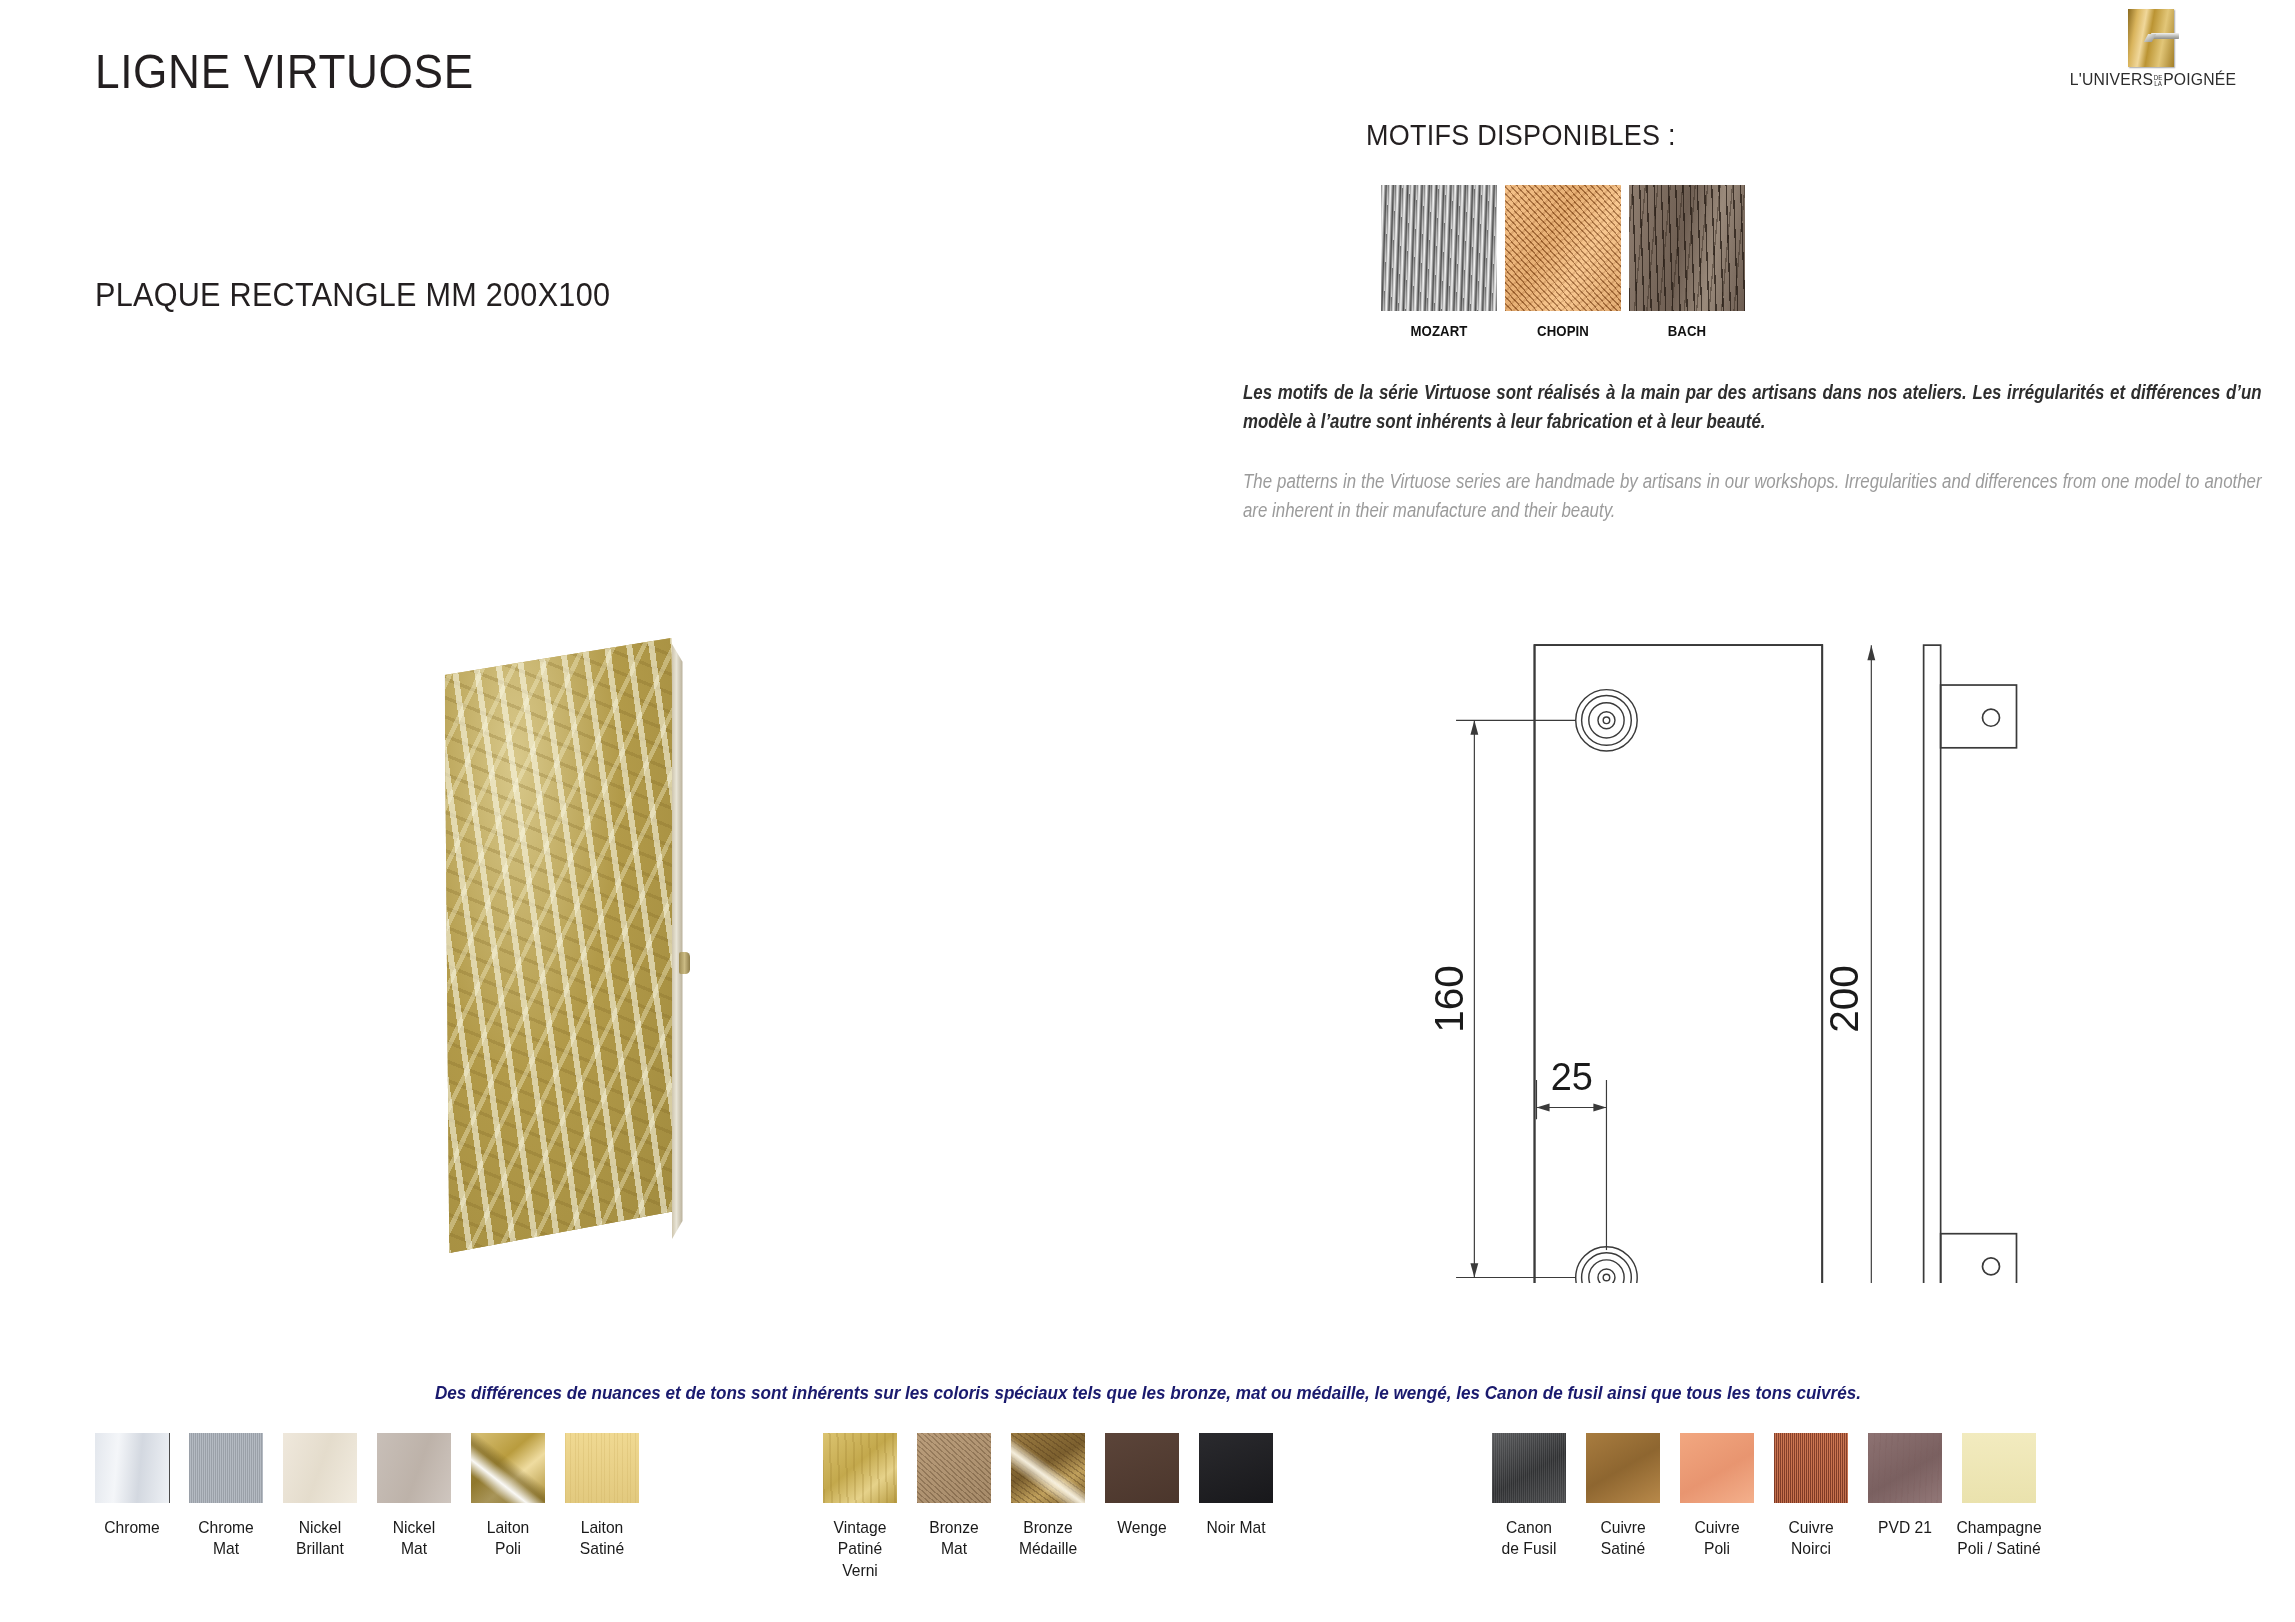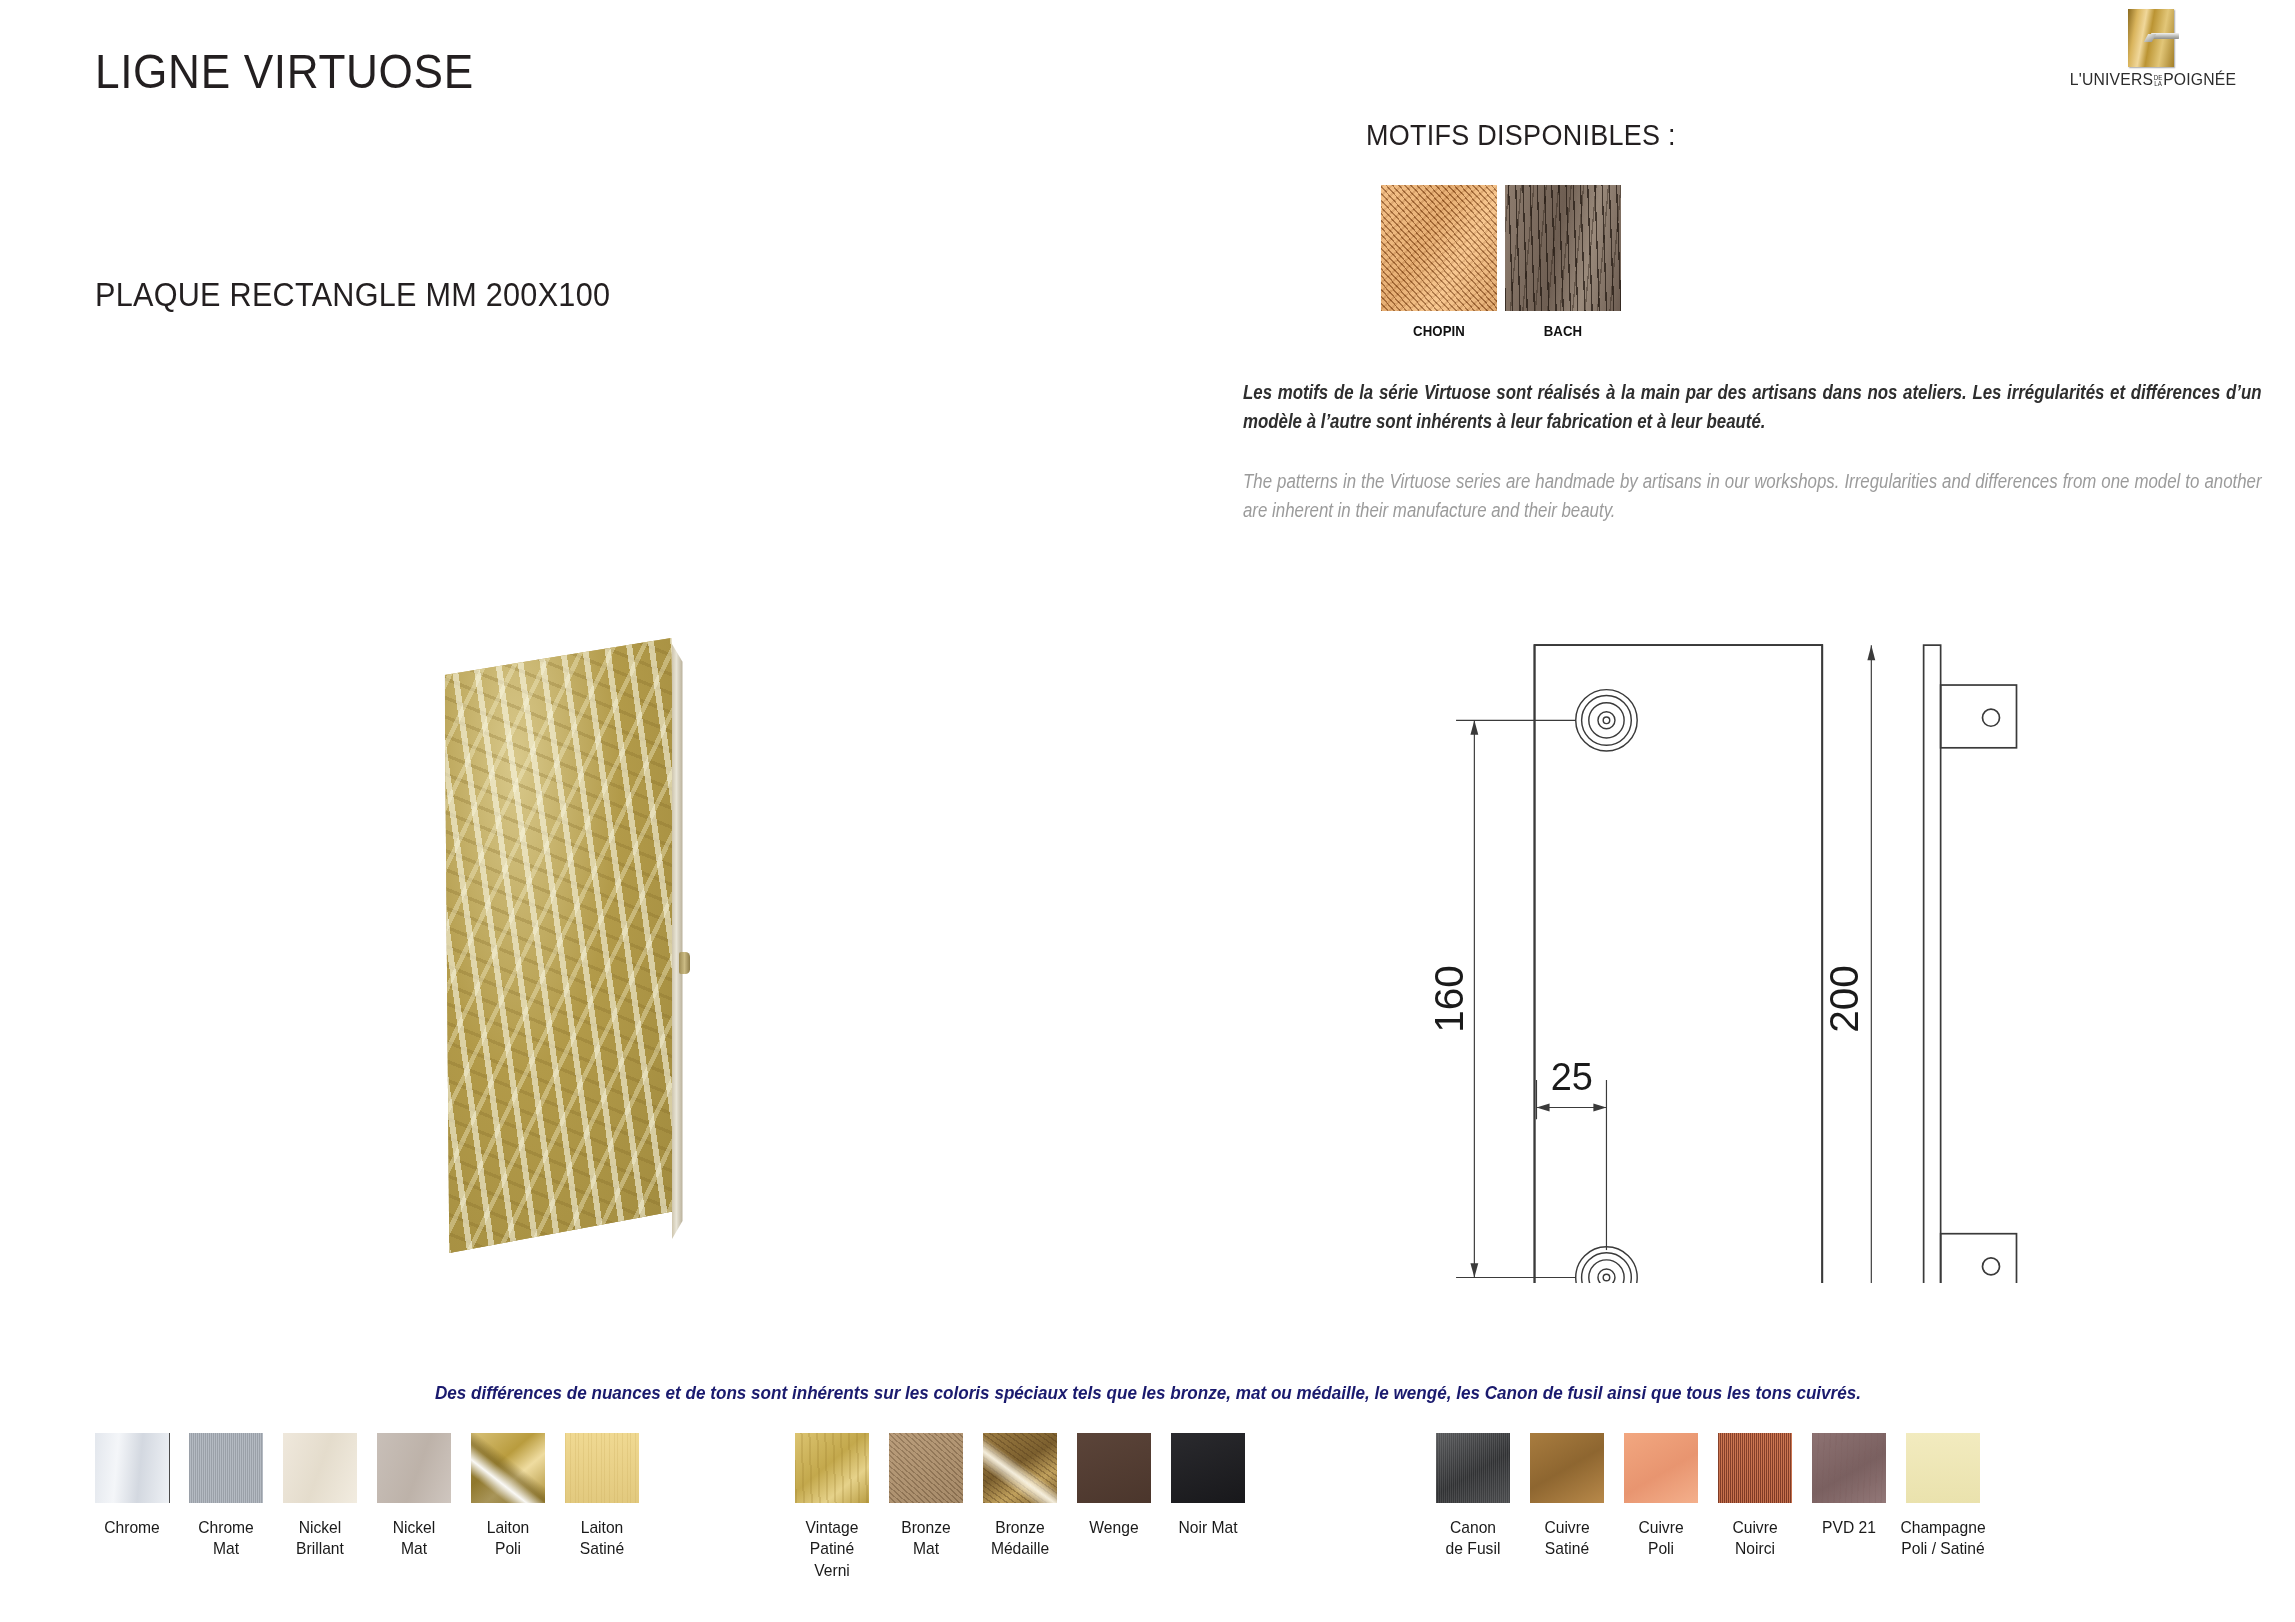--- a/index.html
+++ b/index.html
@@ -257,20 +257,21 @@
     white-space: nowrap;
   }
 
   
   .finishes-row {
     position: absolute;
     left: 0;
     top: 1433px;
     width: 1813px;
     display: flex;
+    gap: 28px;
   }
   .finish-group { display: flex; }
   .g1 { margin-left: 85px; }
   .g2 { margin-left: 136px; }
   .g3 { margin-left: 171px; }
   .finish-cell {
     width: 94px;
     text-align: center;
   }
   .finish-swatch {
@@ -337,20 +338,24 @@
     <span>L'UNIVERS</span><span class="small-stack">
         <span>DE</span>
         <span>LA</span>
       </span><span>POIGNÉE</span>
   </div>
 </div>
 
 <div class="motifs-heading">MOTIFS DISPONIBLES :</div>
 <div class="motifs-row">
   <div class="motif-cell">
+    <div class="motif-swatch m-mozart"></div>
+    <div class="motif-label">MOZART</div>
+  </div>
+  <div class="motif-cell">
     <div class="motif-swatch m-chopin"></div>
     <div class="motif-label">CHOPIN</div>
   </div>
   <div class="motif-cell">
     <div class="motif-swatch m-bach"></div>
     <div class="motif-label">BACH</div>
   </div>
 </div>
 
 <div class="desc-block">

